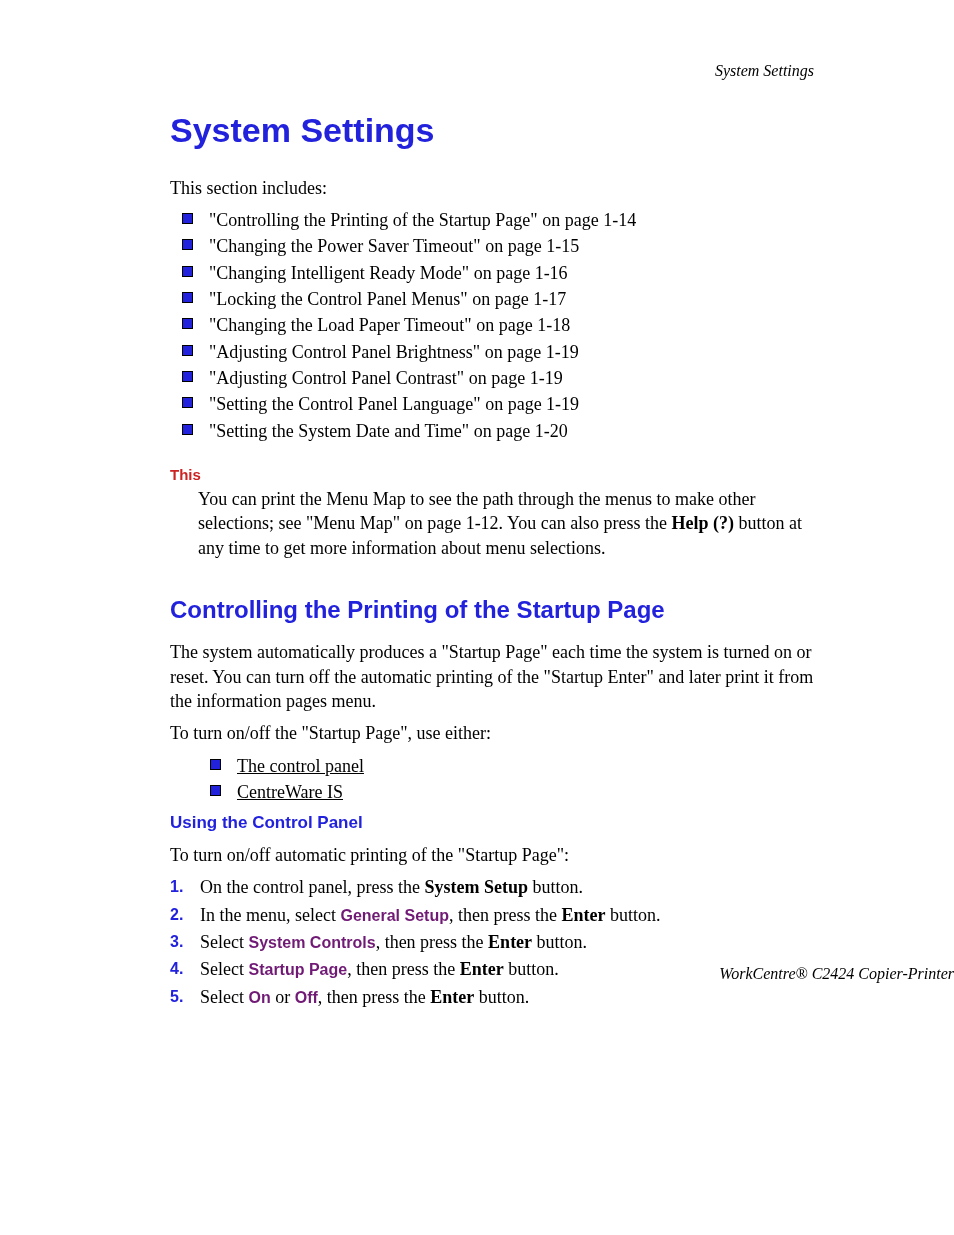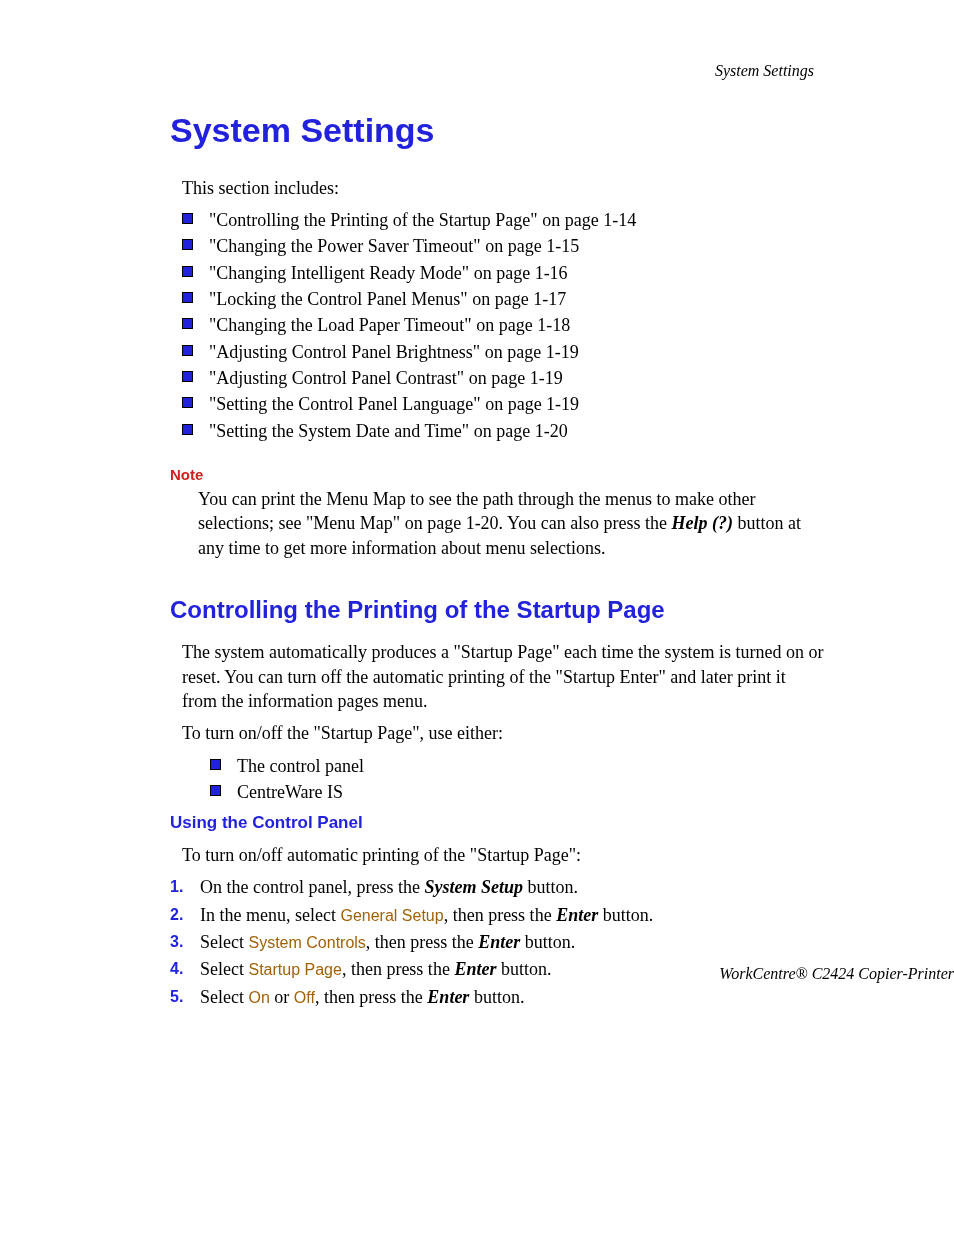--- a/index.html
+++ b/index.html
@@ -51,21 +51,21 @@
   }
   .note-label {
     font-family: Arial, Helvetica, sans-serif;
     font-weight: 700;
     color: #cc2222;
     font-size: 15px;
     margin-top: 22px;
     margin-bottom: 2px;
   }
   .para {
-    margin: 6px 0 8px 12px;
+    margin: 6px 0 8px 0;
   }
   .note-body {
     margin-left: 28px;
     margin-top: 2px;
   }
   ul.square-list {
     list-style: none;
     padding: 0;
     margin: 2px 0 8px 0;
   }
@@ -78,20 +78,21 @@
     display: inline-block;
     width: 9px;
     height: 9px;
     background: #2222dd;
     border: 1px solid #000;
     margin: 5px 16px 0 12px;
     flex: none;
   }
   ul.nested {
     margin-left: 28px;
+    text-decoration: underline;
   }
   ol.num-list {
     list-style: none;
     padding: 0;
     margin: 4px 0;
     counter-reset: step;
   }
   ol.num-list > li {
     display: flex;
     align-items: flex-start;
@@ -101,25 +102,25 @@
     font-family: Arial, Helvetica, sans-serif;
     color: #2222dd;
     font-weight: 700;
     flex: none;
     width: 30px;
     font-size: 16px;
     margin-top: 1px;
   }
   .blue-bold {
     font-family: Arial, Helvetica, sans-serif;
-    color: #a16207;
-    font-weight: 400;
-    font-size: 16px;
-  }
-  b { font-weight: bold; font-style: italic; }
+    color: #701a75;
+    font-weight: 700;
+    font-size: 16px;
+  }
+  b { font-weight: bold; }
   .footer {
     position: absolute;
     bottom: 42px;
     left: 0;
     width: 100%;
     text-align: right;
     font-style: italic;
     font-size: 16px;
   }
   .footer .pg {
@@ -170,23 +171,23 @@
     <li>
         <span class="sq"></span>
         <span>"Setting the Control Panel Language" on page 1-19</span>
       </li>
     <li>
         <span class="sq"></span>
         <span>"Setting the System Date and Time" on page 1-20</span>
       </li>
   </ul>
 
-  <div class="note-label">Note</div>
+  <div class="note-label">This</div>
   <div class="note-body para">
-    <span>You can print the Menu Map to see the path through the menus to make other selections; see "Menu Map" on page 1-20. You can also press the </span><b>Help (?)</b><span> button at any time to get more information about menu selections.</span>
+    <span>You can print the Menu Map to see the path through the menus to make other selections; see "Menu Map" on page 1-12. You can also press the </span><b>Help (?)</b><span> button at any time to get more information about menu selections.</span>
   </div>
 
   <div class="h2">Controlling the Printing of the Startup Page</div>
 
   <div class="para">The system automatically produces a "Startup Page" each time the system is turned on or reset. You can turn off the automatic printing of the "Startup Enter" and later print it from the information pages menu.</div>
   <div class="para">To turn on/off the "Startup Page", use either:</div>
 
   <ul class="square-list nested">
     <li>
         <span class="sq"></span>

